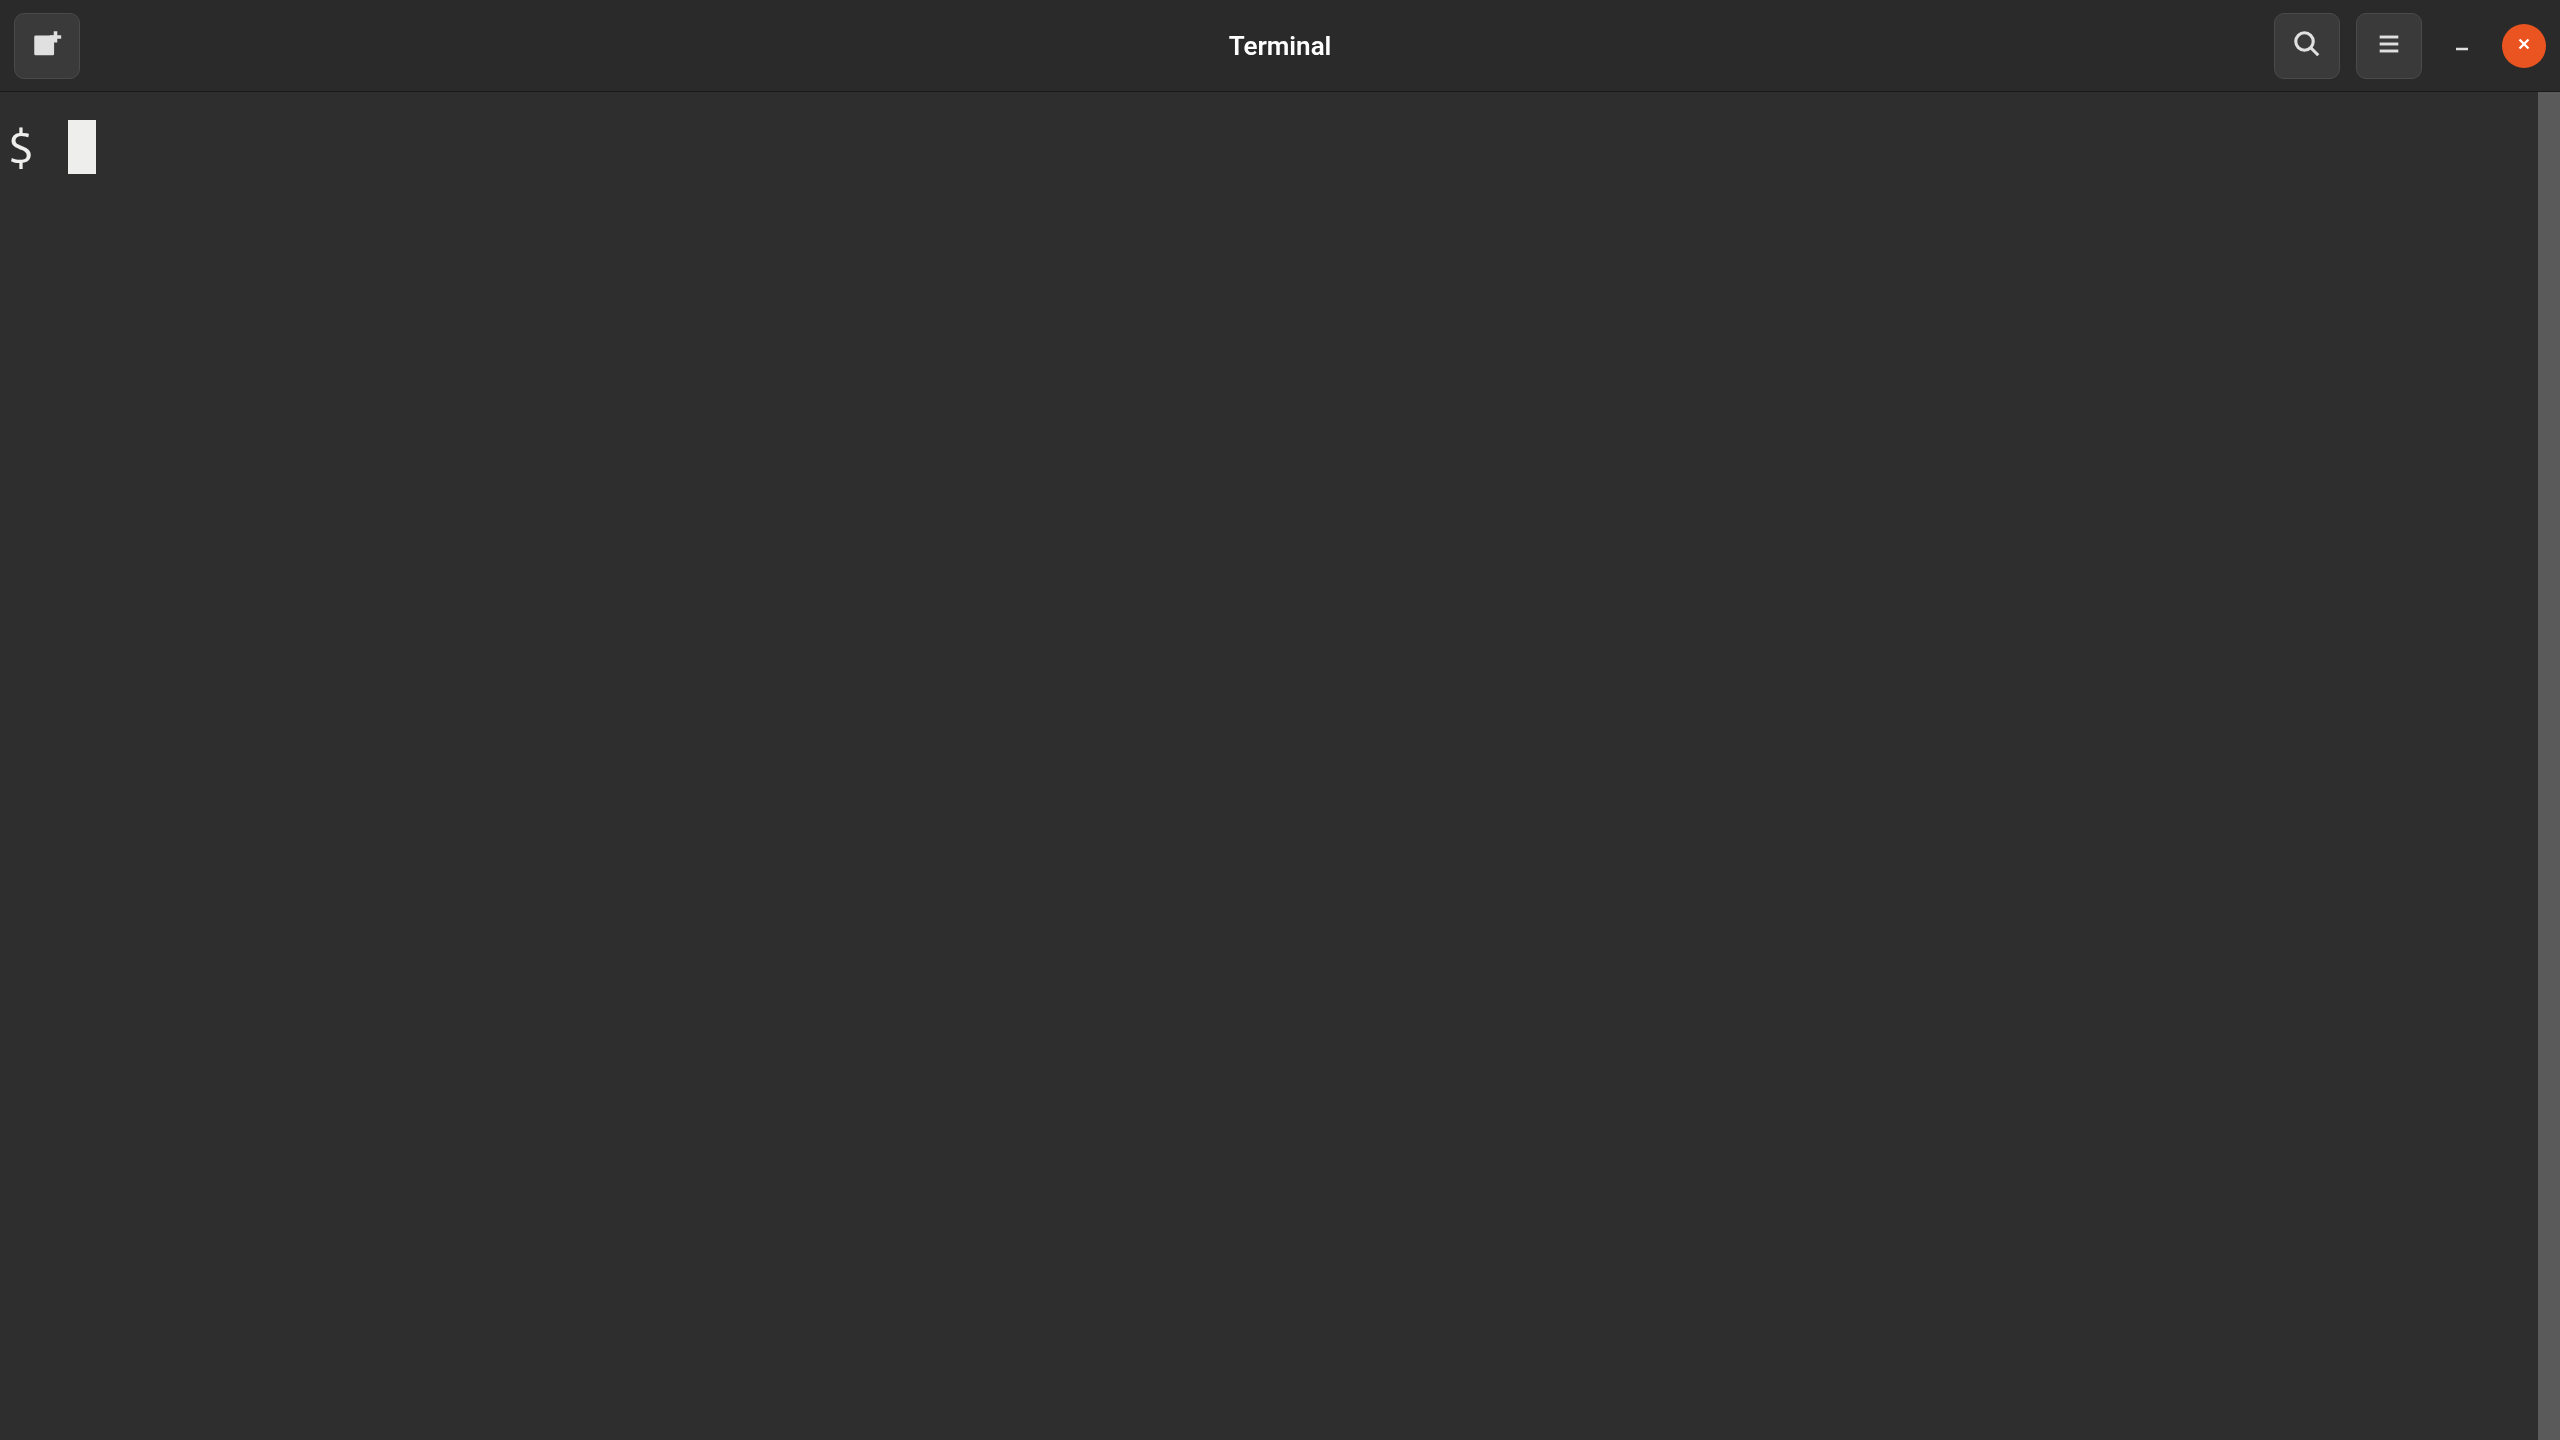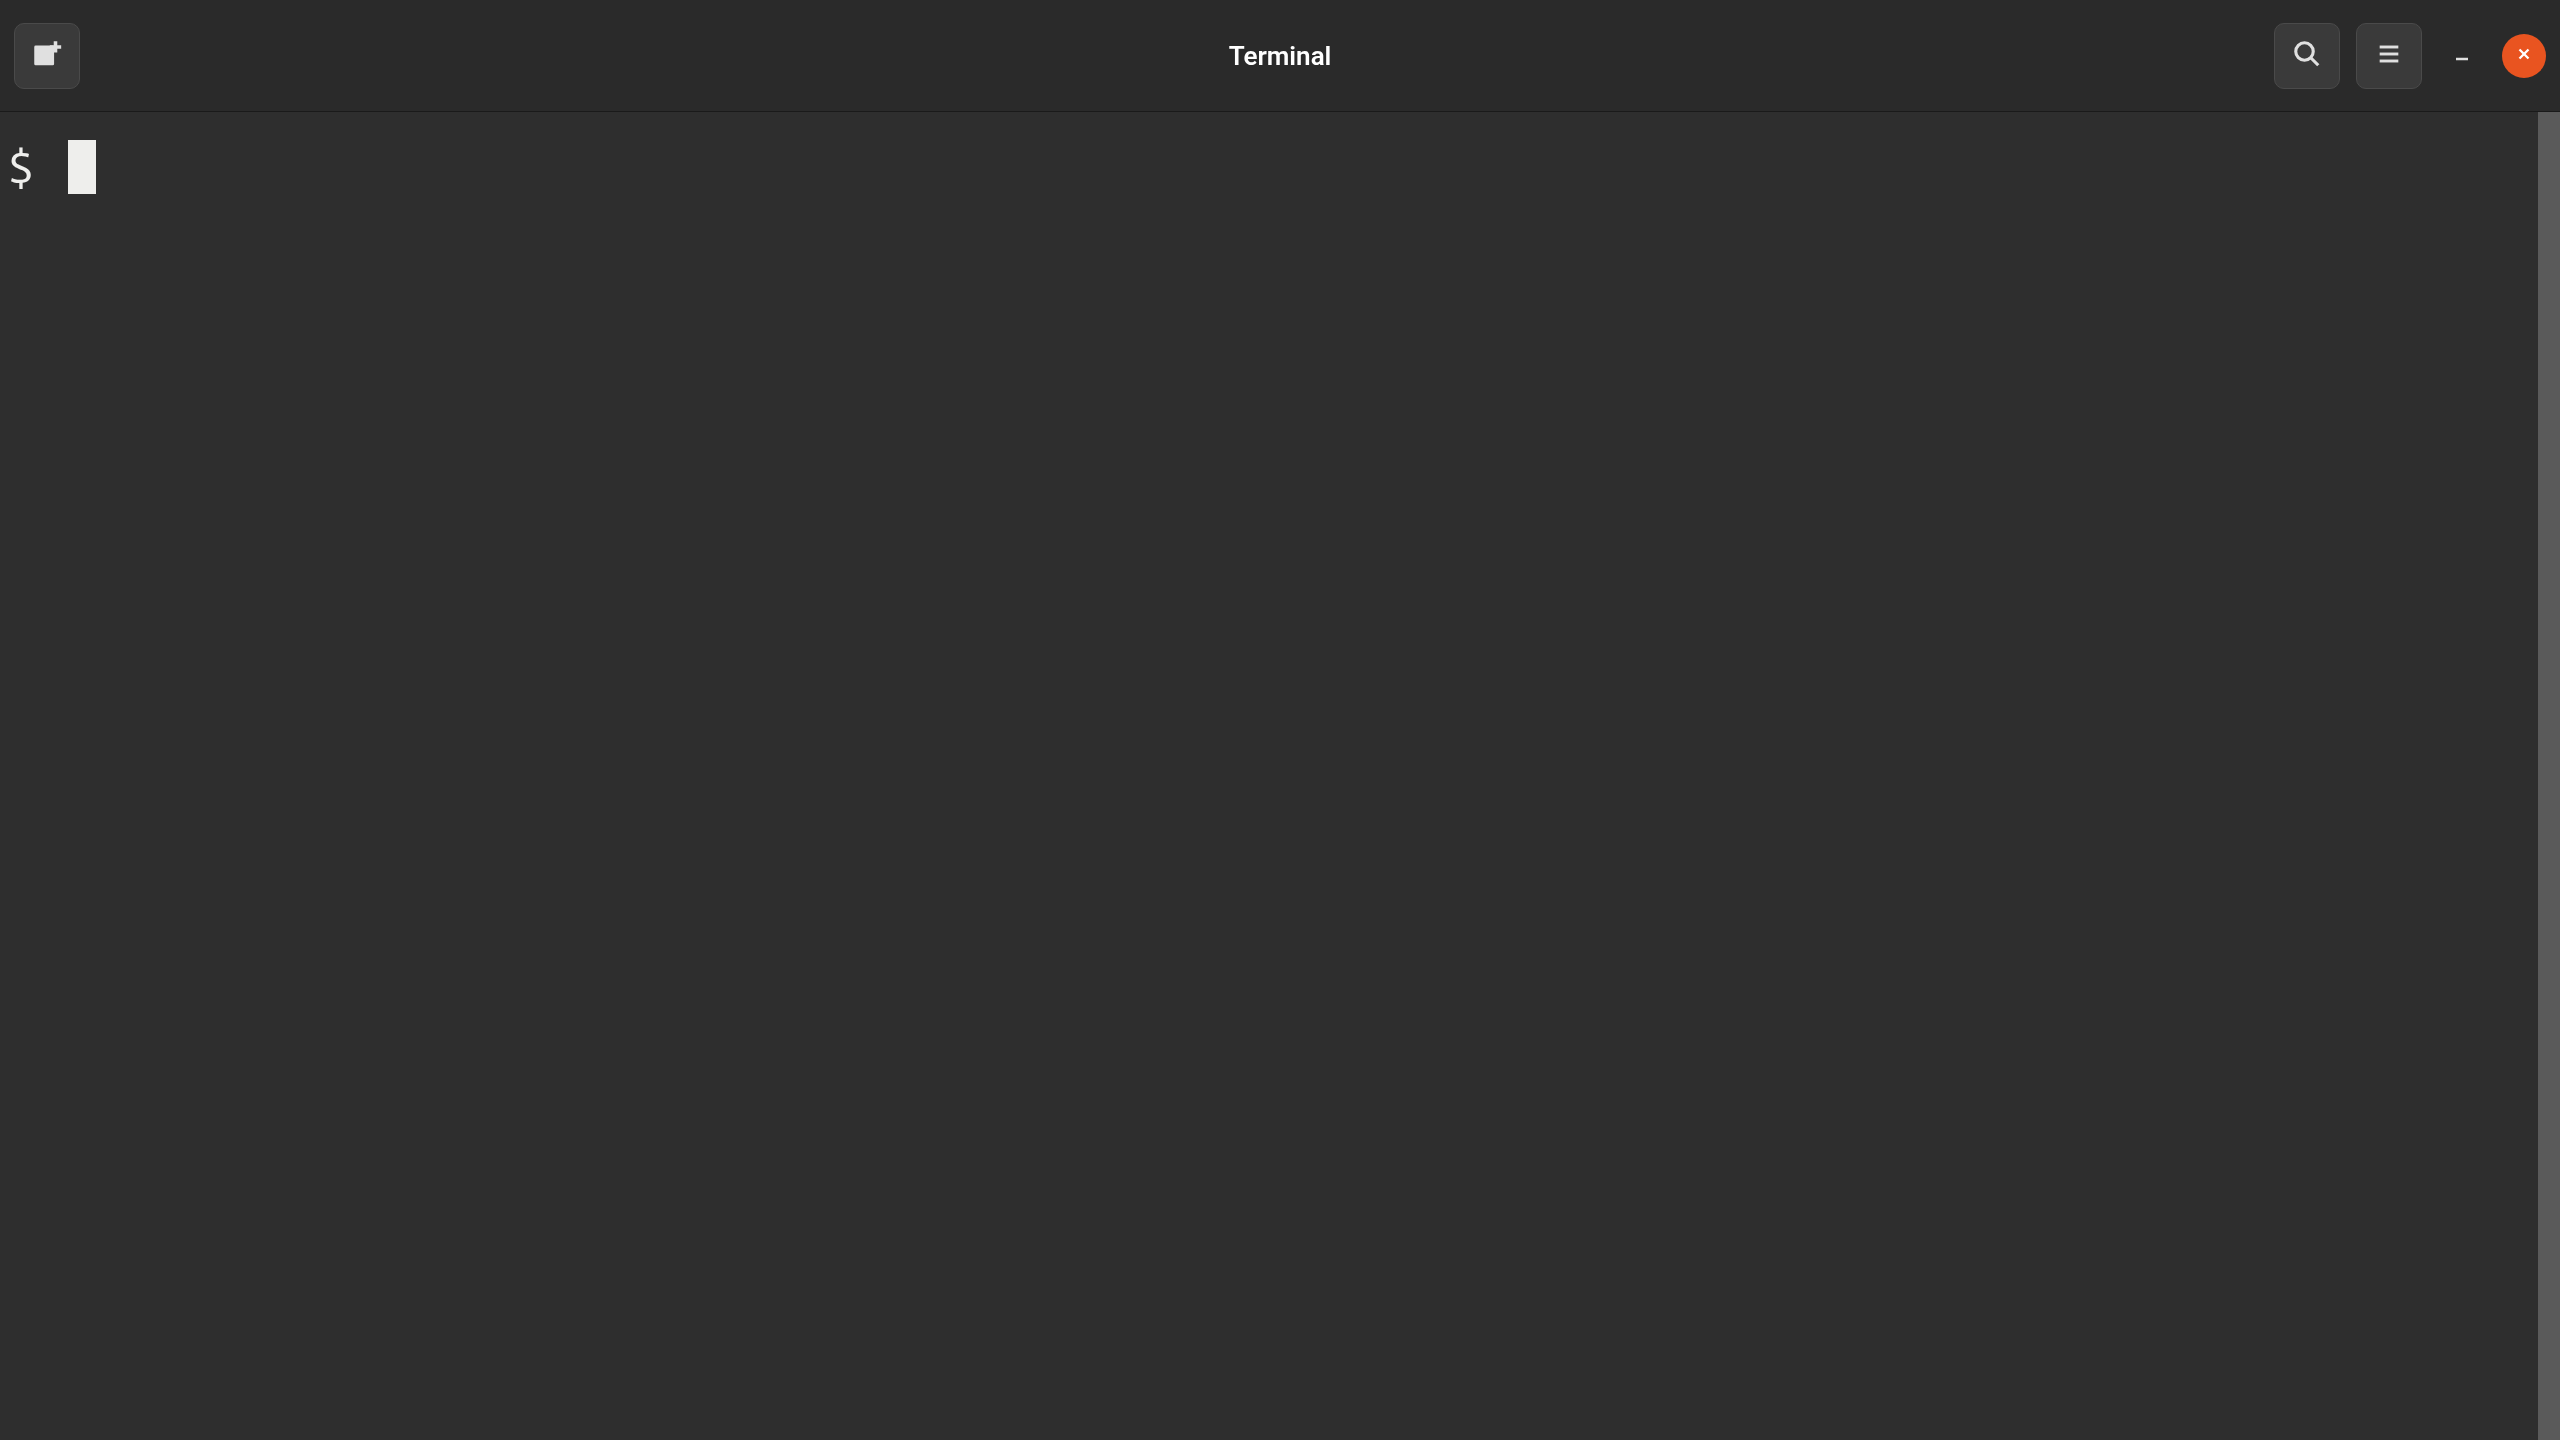--- a/index.html
+++ b/index.html
@@ -18,21 +18,21 @@
     
     .window {
       width: 100%;
       height: 100%;
       display: flex;
       flex-direction: column;
       background: #2e2e2e;
     }
     
     .titlebar {
-      height: 112px;
+      height: 92px;
       background: #2a2a2a;
       border-bottom: 1px solid #1a1a1a;
       display: flex;
       align-items: center;
       padding: 0 14px;
       position: relative;
       text-align: right;
     }
     
     .titlebar-left {

